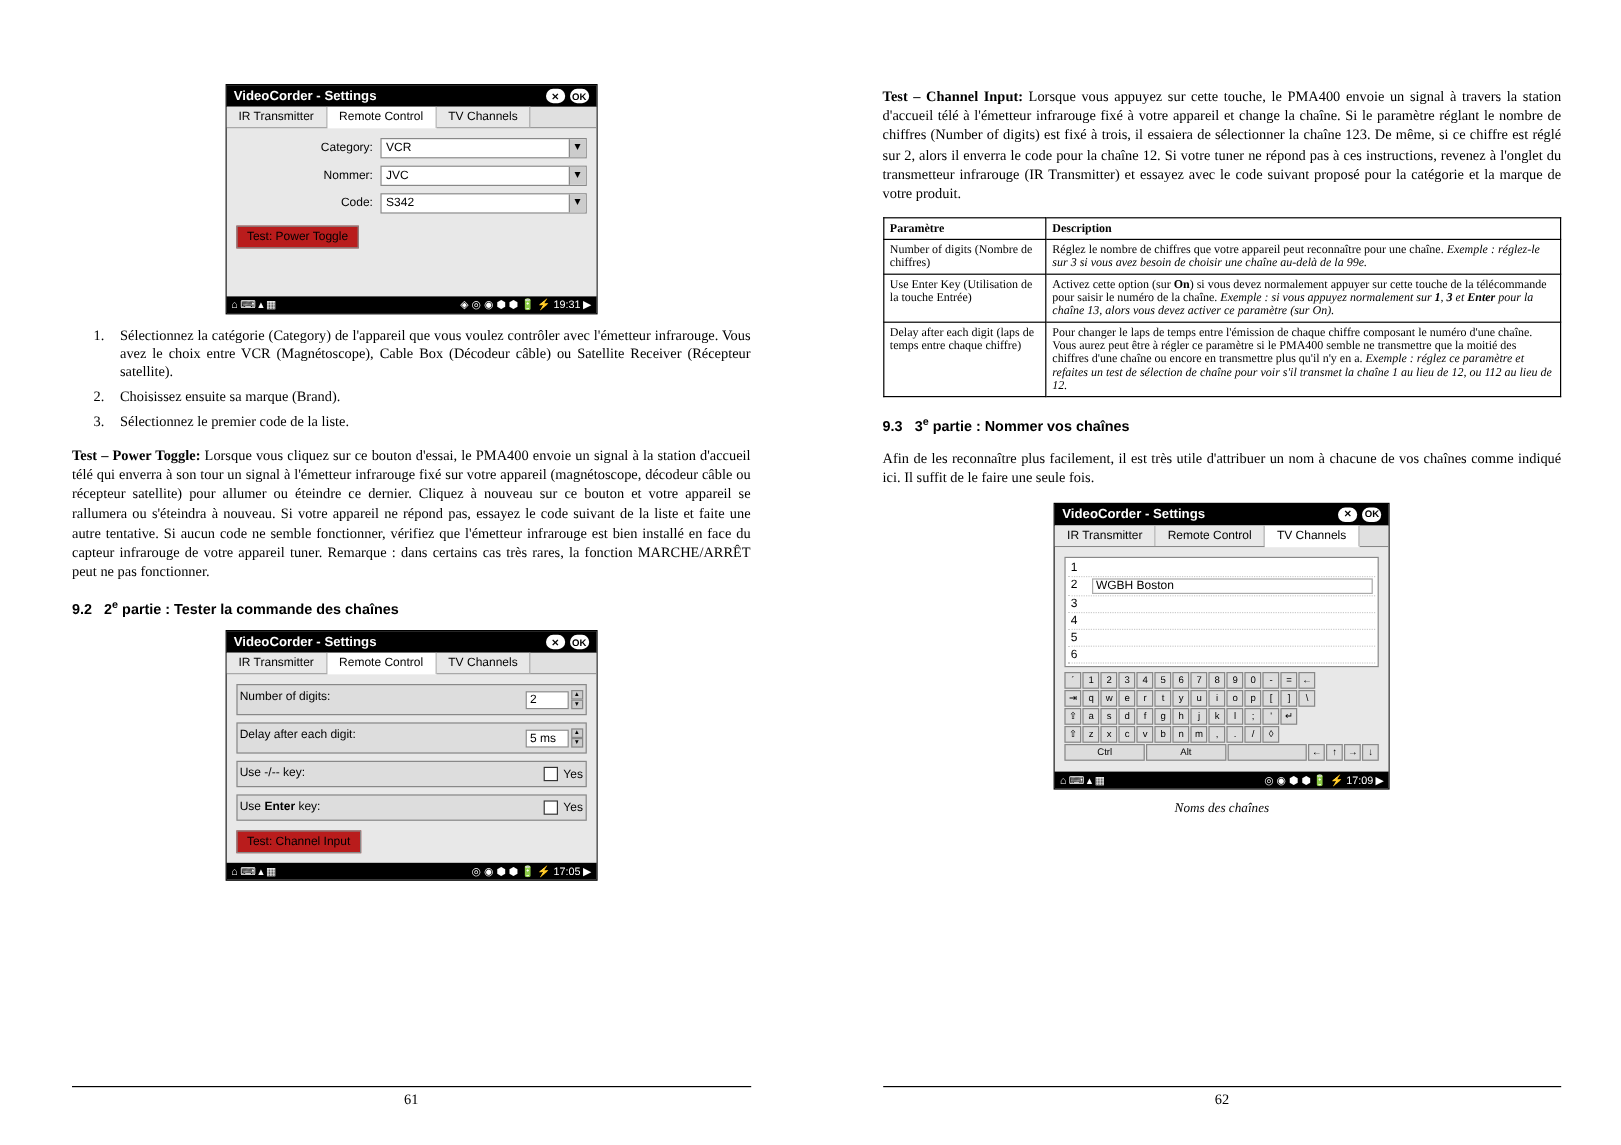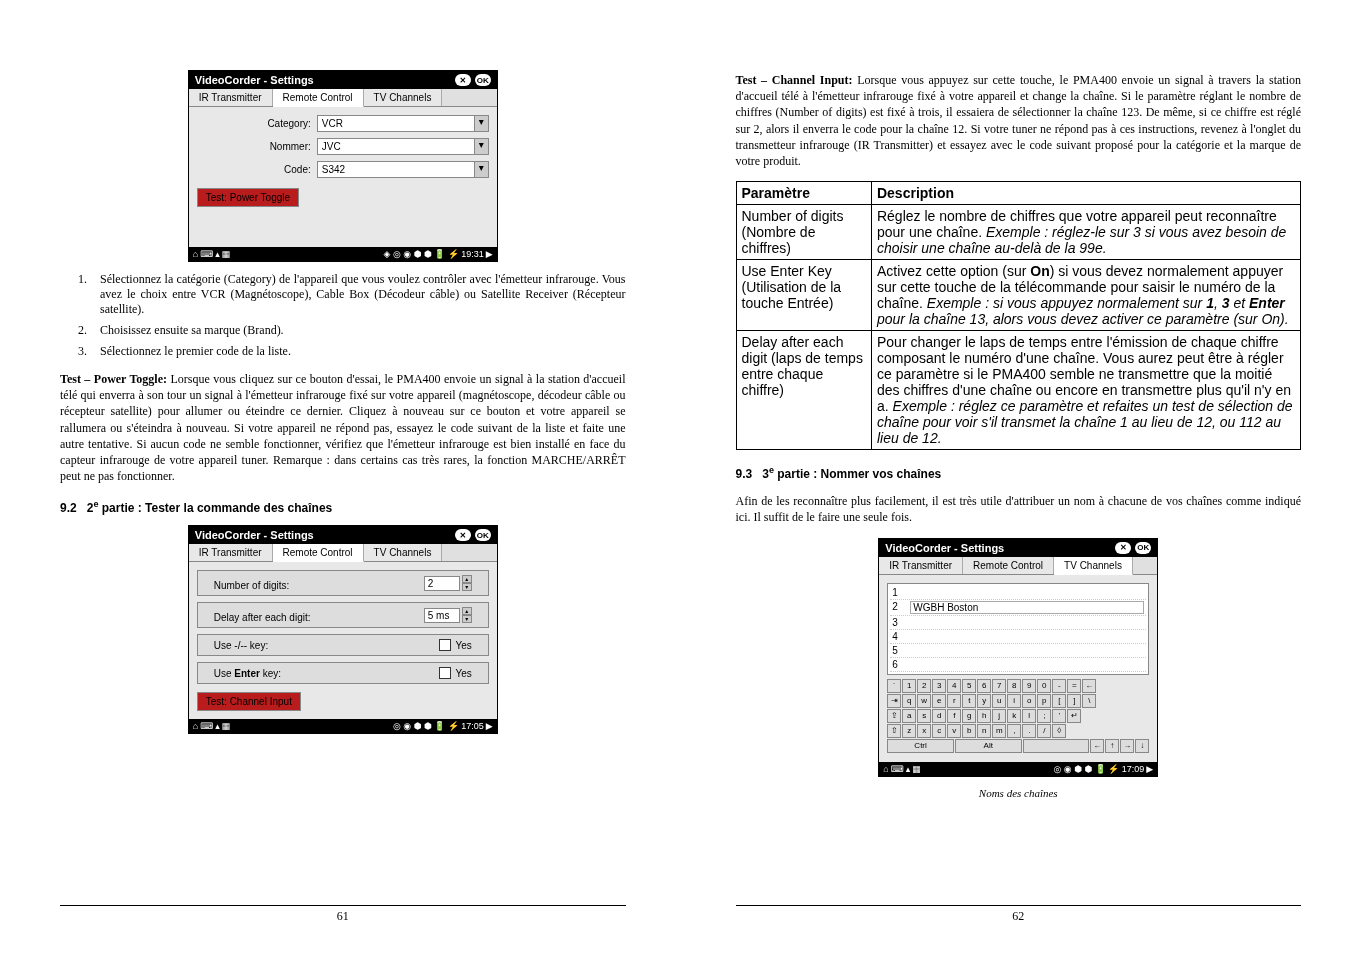--- a/index.html
+++ b/index.html
@@ -22,28 +22,28 @@
     .form-row .dropdown-arrow { background: #ccc; width: 14px; text-align: center; border-left: 1px solid #888; margin: -2px -4px -2px 4px; }
     .btn { border: 1px solid #888; background: #b91c1c; padding: 3px 8px; display: inline-block; }
     .shot-bar { background: #000; color: #fff; font-family: Arial, sans-serif; font-size: 9px; padding: 2px 4px; display: flex; justify-content: space-between; align-items: center; }
     .bar-left, .bar-right { display: flex; gap: 2px; align-items: center; }
     ol.numbered { list-style: decimal; margin-left: 30px; margin-top: 10px; }
     ol.numbered li { margin-bottom: 6px; text-align: justify; padding-left: 10px; }
     p.para { text-align: justify; margin: 12px 0; line-height: 1.35; }
     p.para b { font-weight: bold; }
     .section-head { font-weight: bold; font-family: Arial, sans-serif; font-size: 12px; margin: 15px 0 8px; }
     .superscript { vertical-align: super; font-size: 9px; }
-    .checkbox-row { display: flex; align-items: flex-end; justify-content: space-between; border: 1px solid #888; background: #ddd; padding: 4px 16px; margin-bottom: 6px; }
+    .checkbox-row { display: flex; align-items: flex-start; justify-content: space-between; border: 1px solid #888; background: #ddd; padding: 4px 2px; margin-bottom: 6px; }
     .checkbox-row .lbl { flex: 1; }
     .checkbox-row .chk { width: 12px; height: 12px; border: 1px solid #333; background: #fff; margin-right: 4px; }
     .spinner { display: flex; align-items: center; }
     .spinner .val { background: #fff; border: 1px solid #888; width: 36px; padding: 1px 3px; }
     .spinner .arrows { display: flex; flex-direction: column; margin-left: 2px; font-size: 6px; line-height: 6px; }
     .spinner .arrows span { border: 1px solid #888; background: #ccc; width: 10px; text-align: center; }
-    table.param { border-collapse: collapse; width: 100%; font-family: Liberation Sans, sans-serif; font-size: 14px; margin-top: 6px; }
+    table.param { border-collapse: collapse; width: 100%; font-family: Liberation Serif, serif; font-size: 10px; margin-top: 6px; }
     table.param th, table.param td { border: 1px solid #000; padding: 3px 5px; vertical-align: top; text-align: left; }
     table.param th { font-weight: bold; }
     table.param .col1 { width: 24%; }
     .channel-list { background: #fff; border: 1px solid #888; padding: 2px; }
     .channel-row { display: flex; font-size: 10px; border-bottom: 1px dotted #ccc; padding: 1px 2px; }
     .channel-row .num { width: 16px; }
     .channel-row .nm { flex: 1; border: 1px solid #aaa; padding: 0 2px; background: #fff; margin-left: 2px; visibility: hidden; }
     .channel-row.has .nm { visibility: visible; }
     .keyboard { margin-top: 4px; }
     .kb-row { display: flex; gap: 1px; margin-bottom: 1px; }

